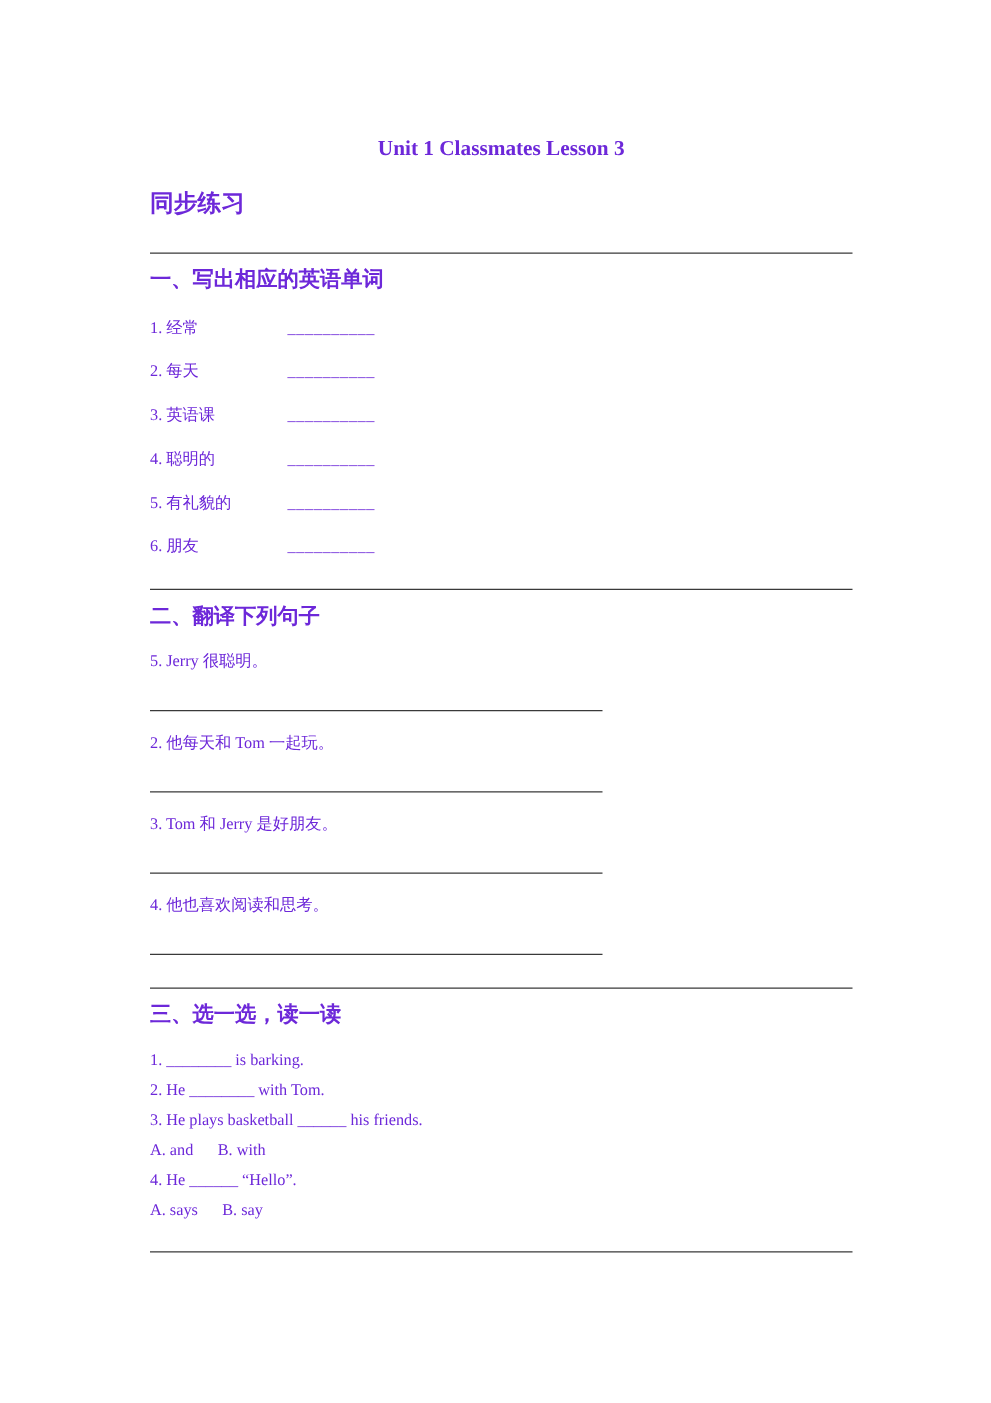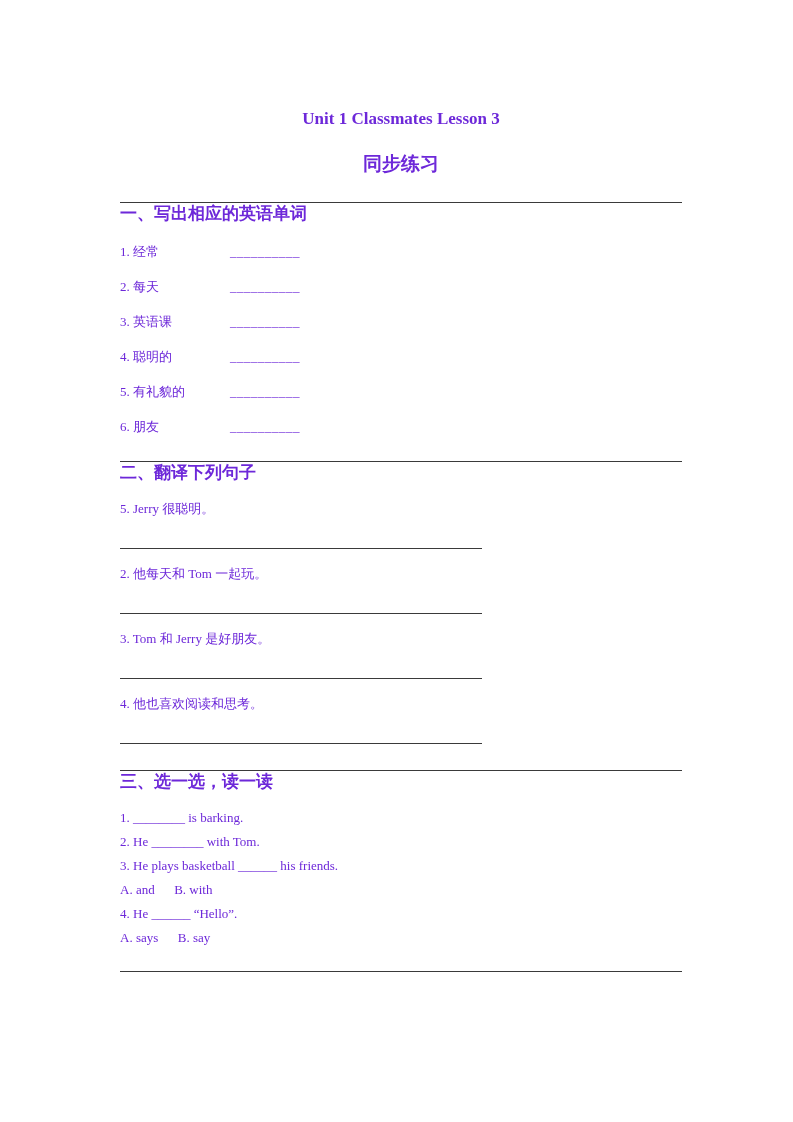--- a/index.html
+++ b/index.html
@@ -22,27 +22,27 @@
   }
   .doc-title {
     font-size: 17px;
     font-weight: bold;
     text-align: center;
     line-height: 22px;
   }
   .doc-subtitle {
     font-size: 19px;
     font-weight: bold;
-    text-align: center;
     margin-top: 22px;
     line-height: 24px;
   }
   .section {
     margin-top: 26px;
     border-top: 1px solid #3a3a3a;
+    padding-top: 10px;
   }
   .section-heading {
     font-size: 17px;
     font-weight: bold;
     line-height: 22px;
   }
   .word-item {
     display: flex;
     font-size: 13px;
     line-height: 16px;

